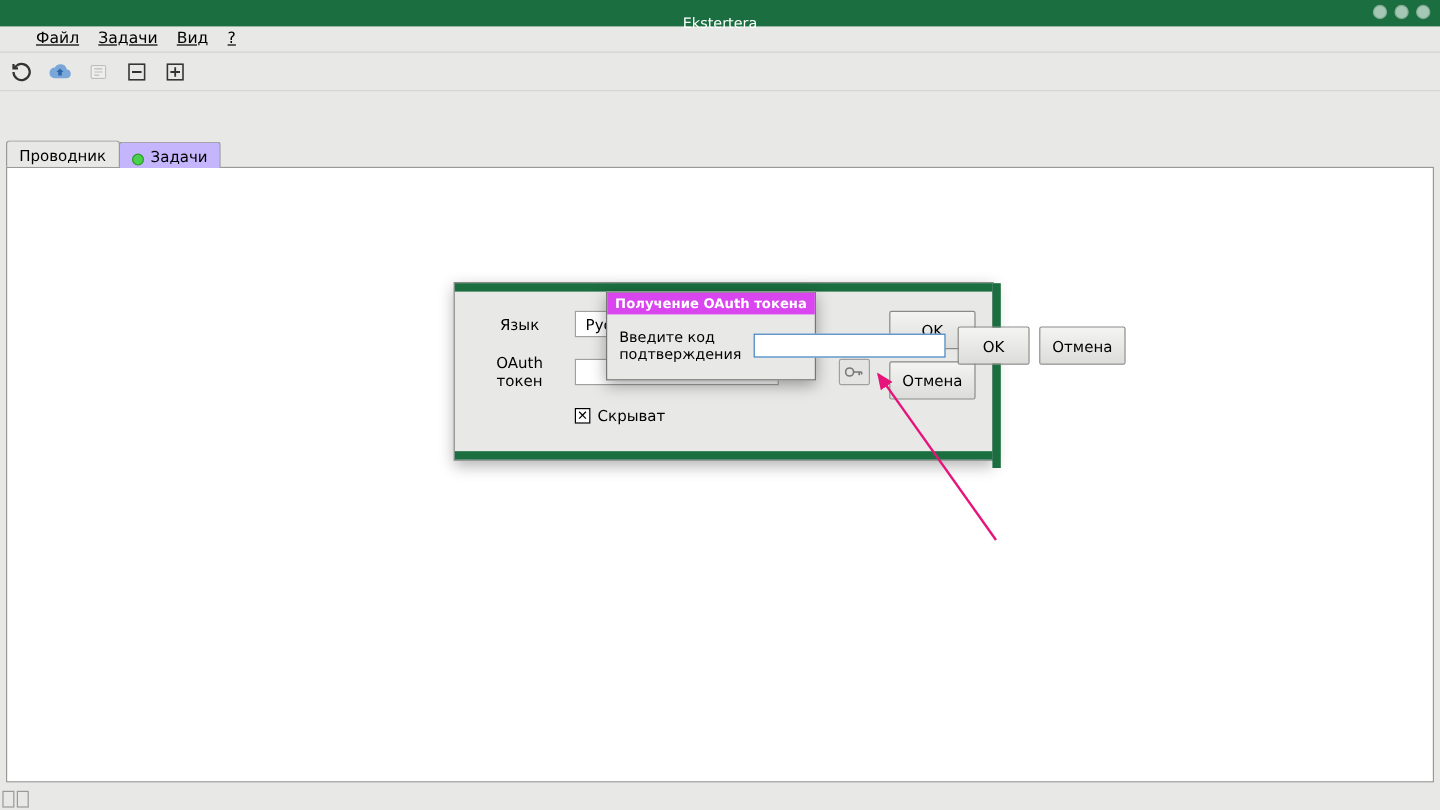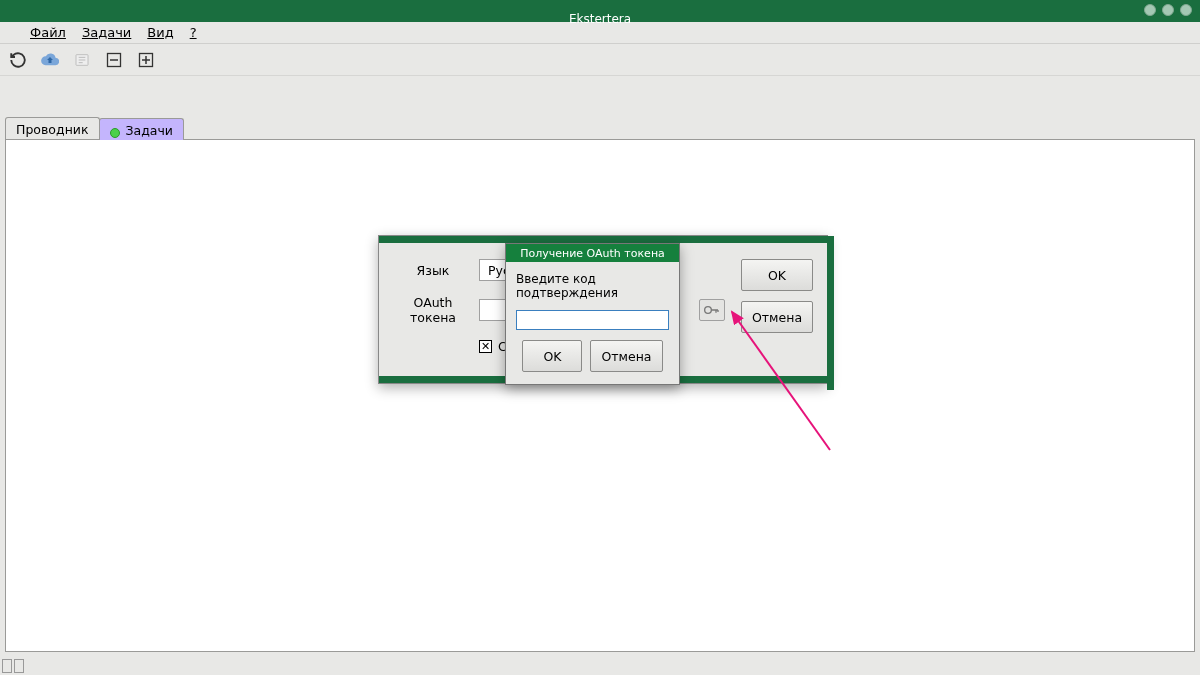--- a/index.html
+++ b/index.html
@@ -41,22 +41,22 @@
   .dlg1 .chk { width: 13px; height: 13px; border: 1px solid #000; background: #fff; display: inline-flex; align-items:center; justify-content:center; font-size:11px; line-height:1;}
   .dlg1 .btncol { display: flex; flex-direction: column; gap: 10px; }
   .btn { height: 32px; min-width: 66px; padding: 0 10px; border: 1px solid #8a8a88; background: linear-gradient(#f4f4f2,#dcdcda); font-size: 12.5px; display:inline-flex; align-items:center; justify-content:center; border-radius:2px;}
   .dlg1 .btncol .btn { width: 72px; }
   .dlg1 .greenbar { height: 7px; background: #1a6e3f;}
   .bottom-greenbar{ height:7px; background:#1a6e3f;}
   .right-greenbar{position:absolute; right:-7px; top:0; bottom:-7px; width:7px; background:#1a6e3f;}
 
   
   .dlg2 { position: absolute; left: 505px; top: 243px; width: 175px; background: #e8e8e6; border: 1px solid #777; box-shadow: 0 4px 12px rgba(0,0,0,0.35); z-index: 50; }
-  .dlg2 .title2 { height: 18px; background: #15803d; color: #fff; font-size: 11px; font-weight:normal; display:flex; align-items:center; justify-content:center; }
-  .dlg2 .body2 { padding: 10px 10px 12px 10px; display: flex; flex-direction: column; gap: 10px; }
+  .dlg2 .title2 { height: 18px; background: #d946ef; color: #fff; font-size: 11px; font-weight:bold; display:flex; align-items:center; justify-content:center; }
+  .dlg2 .body2 { padding: 10px 10px 12px 10px; display: flex; gap: 10px; align-items: center; }
   .dlg2 .prompt { font-size: 12px; }
   .dlg2 input { height: 20px; border: 1px solid #3a7fbf; background: #fff; padding: 0 4px; font-size:12px;}
   .dlg2 .btnrow { display:flex; gap:8px; justify-content:center;}
   .dlg2 .btn { min-width: 60px; }
 
   
   svg.arrow { position: absolute; left: 0; top: 0; pointer-events: none; z-index: 100; }
 
   
   .statusflags { position:absolute; left:2px; bottom:2px; display:flex; gap:2px;}
@@ -128,21 +128,21 @@
   <div class="panel"></div>
 </div>
 
 <div class="dlg1">
   <div class="greenbar"></div>
   <div class="inner">
     <div class="form" style="flex:1">
       <div class="lbl">Язык</div>
       <div style="grid-column:2/4"><select><option>Русский</option></select></div>
 
-      <div class="lbl">OAuth токена</div>
+      <div class="lbl">OAuth токен</div>
       <input type="text" class="token" value="" style="">
       <div class="keybtn">
         <svg width="16" height="12" viewBox="0 0 24 16">
             <circle cx="6" cy="8" r="5" fill="none" stroke="#777" stroke-width="2"></circle>
             <path d="M11 8h10M18 8v4M21 8v3" stroke="#777" stroke-width="2"></path>
           </svg>
       </div>
 
       <div></div>
       <div class="chkrow">

